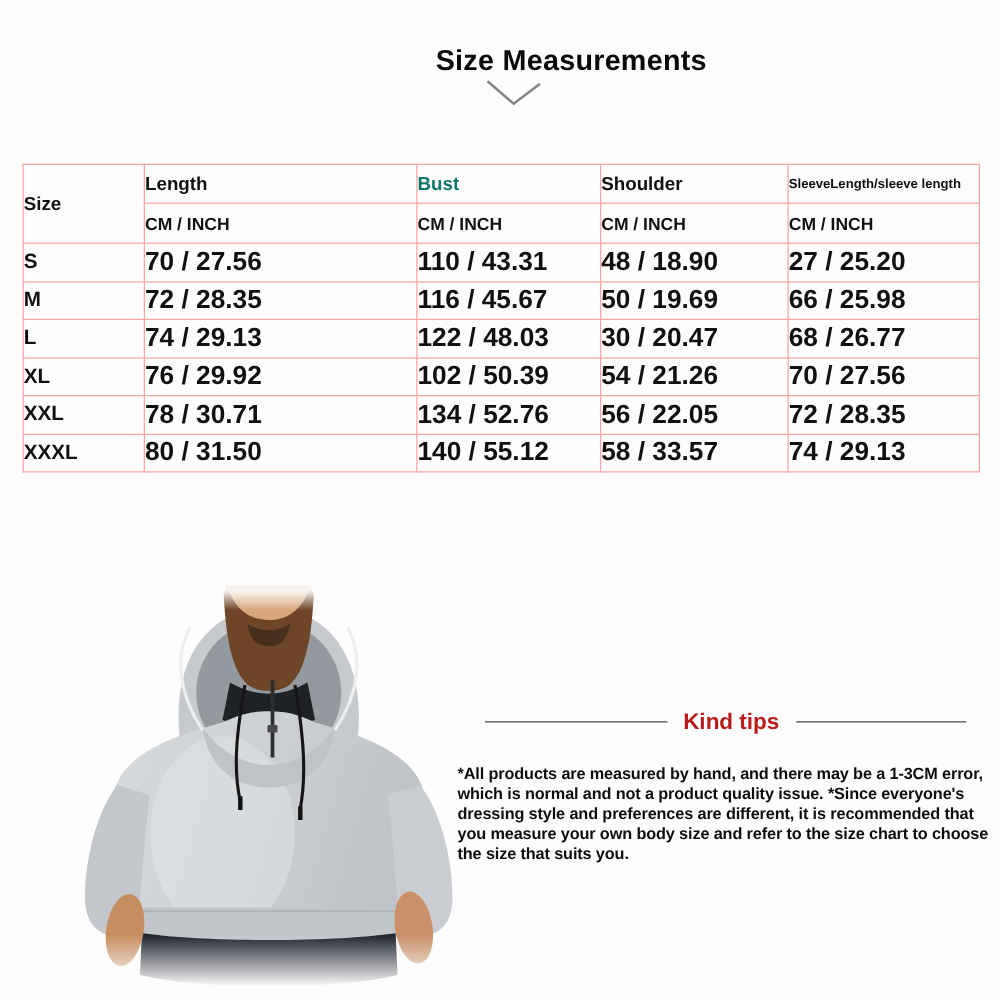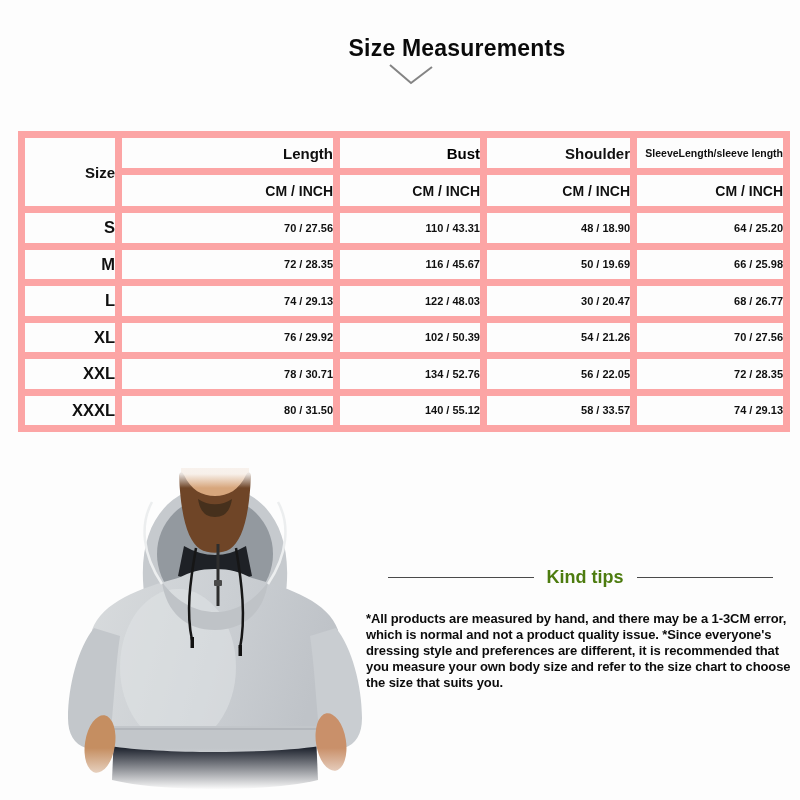--- a/index.html
+++ b/index.html
@@ -12,40 +12,40 @@
     position:absolute;top:35px;left:457px;transform:translateX(-50%);
     font-size:23px;font-weight:700;color:#0a0a0a;white-space:nowrap;letter-spacing:.2px;
   }
   .title-chevron{position:absolute;top:62px;left:388px;width:46px;height:26px;}
   
   .size-table{
     position:absolute;top:131px;left:18px;width:765px;
     border-collapse:collapse;table-layout:fixed;
   }
   .size-table th,.size-table td{
-    border:7px solid #fca5a5;text-align:right;vertical-align:middle;
+    border:1px solid #fca5a5;text-align:left;vertical-align:middle;
     padding:0;font-weight:700;color:#101010;background:transparent;
   }
   .size-table .col-label{font-size:15px;height:30px;}
   .size-table .unit-row th{font-size:14px;height:31px;font-weight:700;}
   .size-table .size-head{font-size:15px;}
   .size-table .sleeve-head{font-size:10.5px;letter-spacing:0;margin-left:43px;}
-  .size-table .bust-head{color:#000000;margin-top:36px;}
-  .size-table td{font-size:11px;height:29.5px;}
+  .size-table .bust-head{color:#0f766e;margin-top:36px;}
+  .size-table td{font-size:21px;height:29.5px;}
   .size-table td.size-col{font-size:16.5px;}
   
   .product-photo{position:absolute;top:432px;left:28px;width:355px;height:368px;}
   
   .kind-tips{position:absolute;top:566px;left:366px;width:428px;}
   .kind-tips-head{display:flex;align-items:center;justify-content:center;height:22px;}
   .kind-tips-line{flex:0 0 auto;border-top:1.5px solid #4a4a4a;height:0;}
   .kind-tips-line.left{width:146px;}
   .kind-tips-line.right{width:136px;}
   .kind-tips-title{
-    font-size:18px;font-weight:700;color:#4d7c0f;margin:0 13px;white-space:nowrap;
+    font-size:18px;font-weight:700;color:#b91c1c;margin:0 13px;white-space:nowrap;
   }
   .kind-tips-body{
     margin-top:23px;font-size:13px;line-height:15.9px;font-weight:700;
     color:#0c0c0c;text-align:left;letter-spacing:-0.1px;
   }
 </style>
 </head>
 <body>
 
 <div class="canvas">
@@ -77,21 +77,21 @@
         <th>CM / INCH</th>
         <th>CM / INCH</th>
       </tr>
     </thead>
     <tbody>
       <tr>
         <td class="size-col">S</td>
         <td>70 / 27.56</td>
         <td>110 / 43.31</td>
         <td>48 / 18.90</td>
-        <td>64 / 25.20</td>
+        <td>27 / 25.20</td>
       </tr>
       <tr>
         <td class="size-col">M</td>
         <td>72 / 28.35</td>
         <td>116 / 45.67</td>
         <td>50 / 19.69</td>
         <td>66 / 25.98</td>
       </tr>
       <tr>
         <td class="size-col">L</td>

